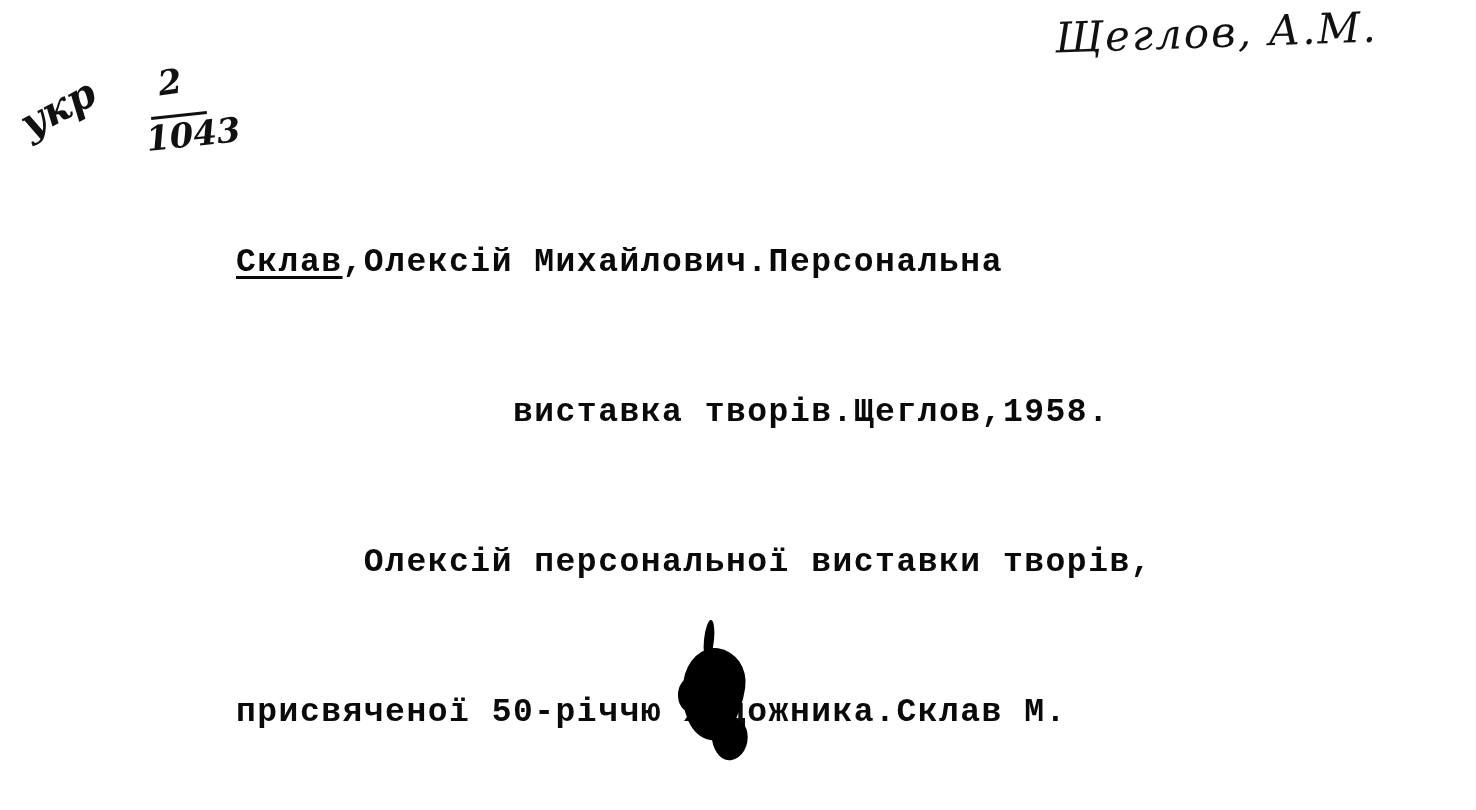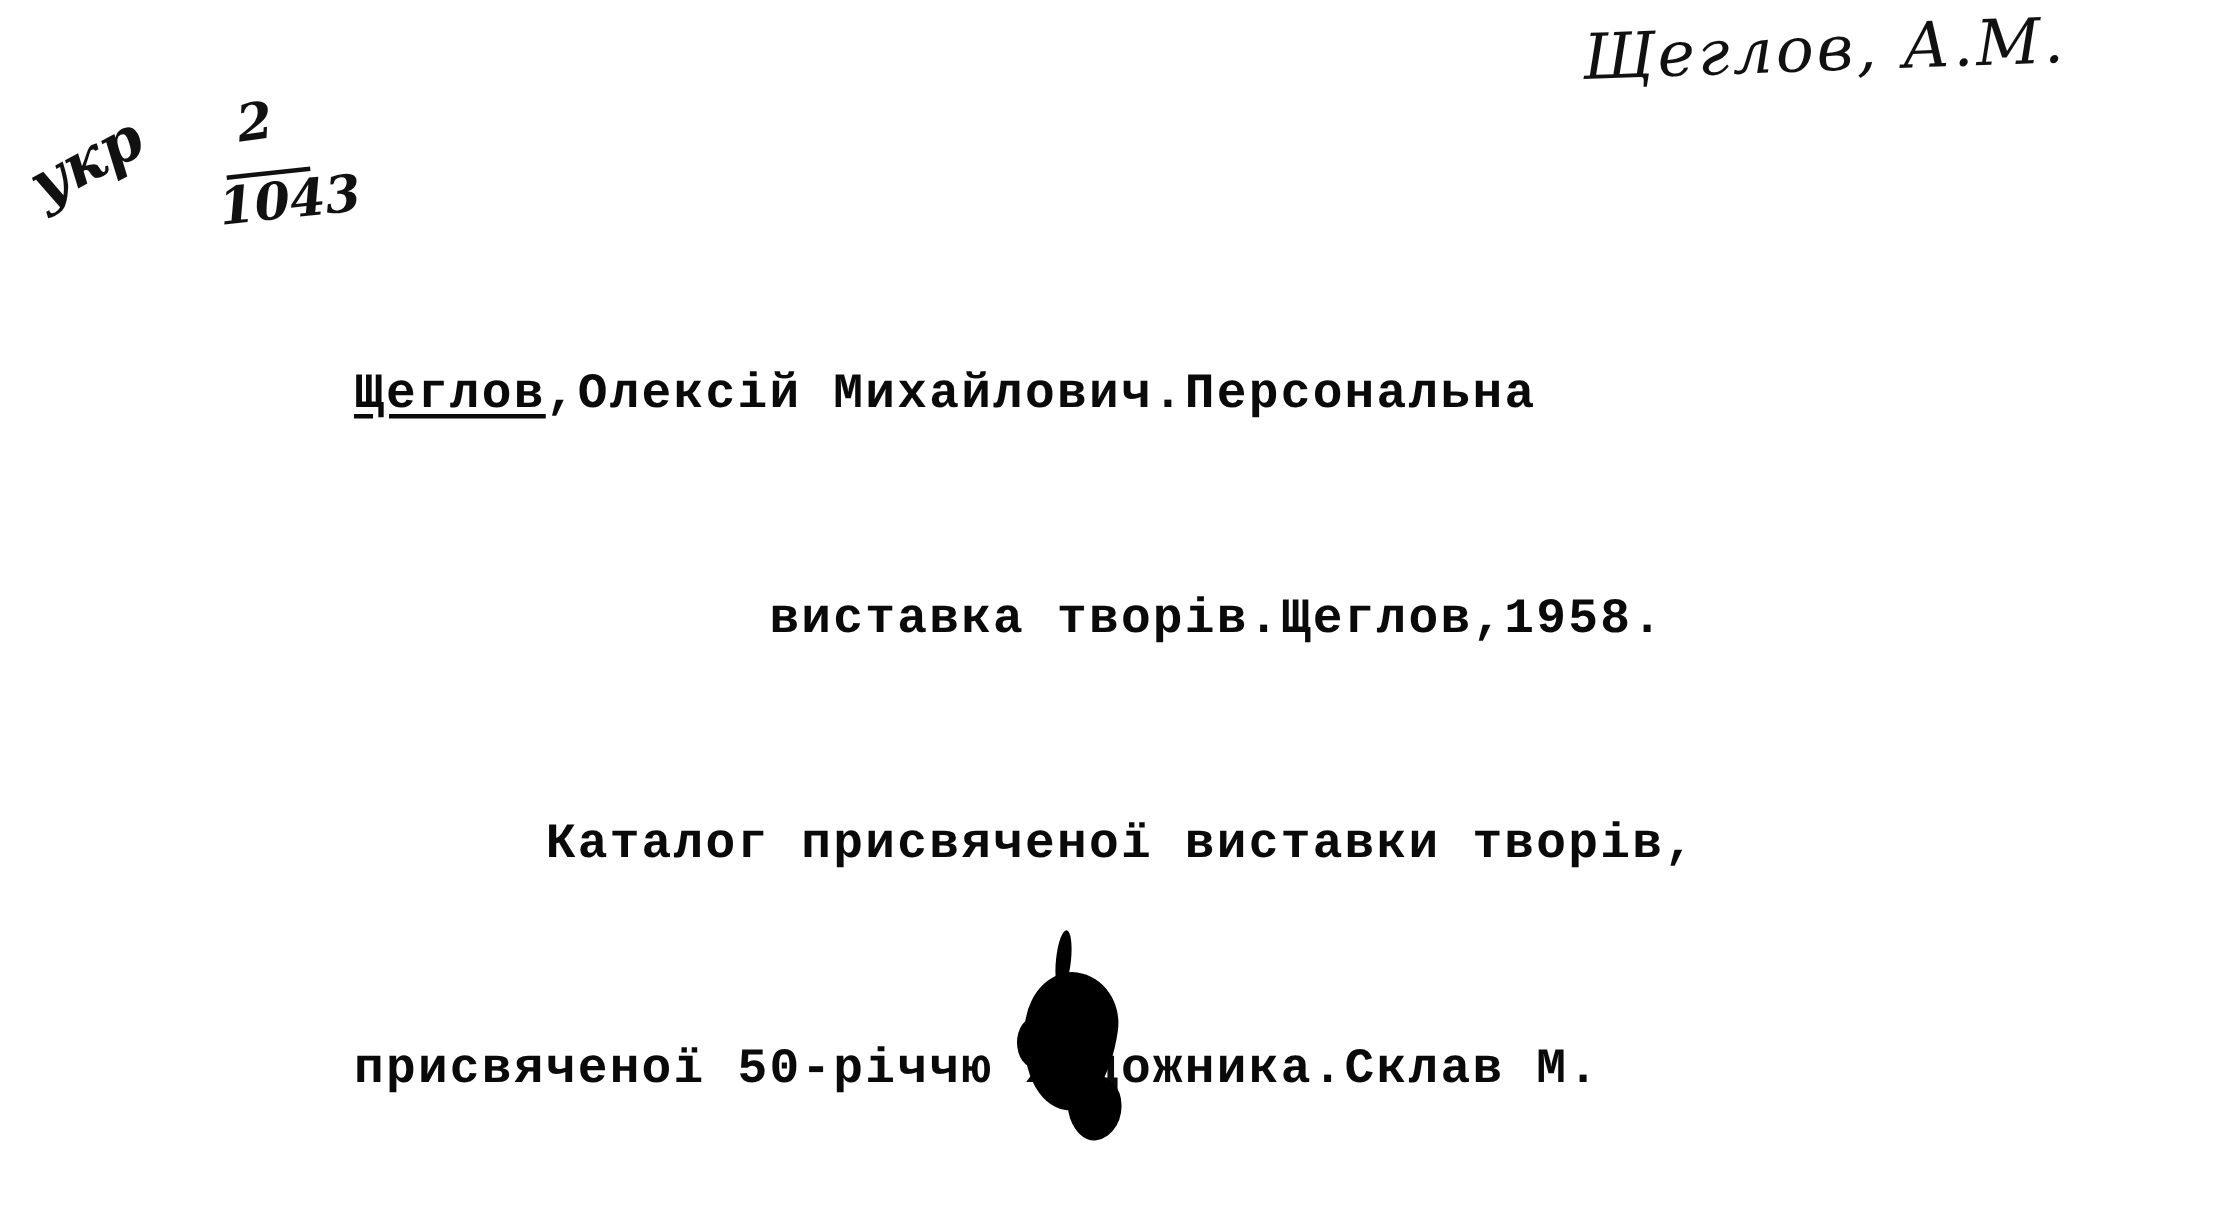--- a/index.html
+++ b/index.html
@@ -151,23 +151,23 @@
   <div class="hand hand-author">Щеглов, А.М.</div>
 
   <div class="hand hand-shelf">
     <span class="cls">укр</span>
     <span class="num-top">2</span>
     <span class="rule"></span>
     <span class="num-bot">1043</span>
   </div>
 
   <div class="typed">
-    <div class="line"><span class="u">Щеглов</span>,Олексій Михайлович.Персональна</div>
+    <div class="line"><span class="u">Склав</span>,Олексій Михайлович.Персональна</div>
     <div class="line">             виставка творів.Щеглов,1958.</div>
-    <div class="line">      Каталог присвяченої виставки творів,</div>
+    <div class="line">      Олексій персональної виставки творів,</div>
     <div class="line">присвяченої 50-річчю художника.Склав М.</div>
     
     
     
     
   </div>
 
   <div class="blot">
     <span class="b1"></span>
     <span class="b2"></span>

